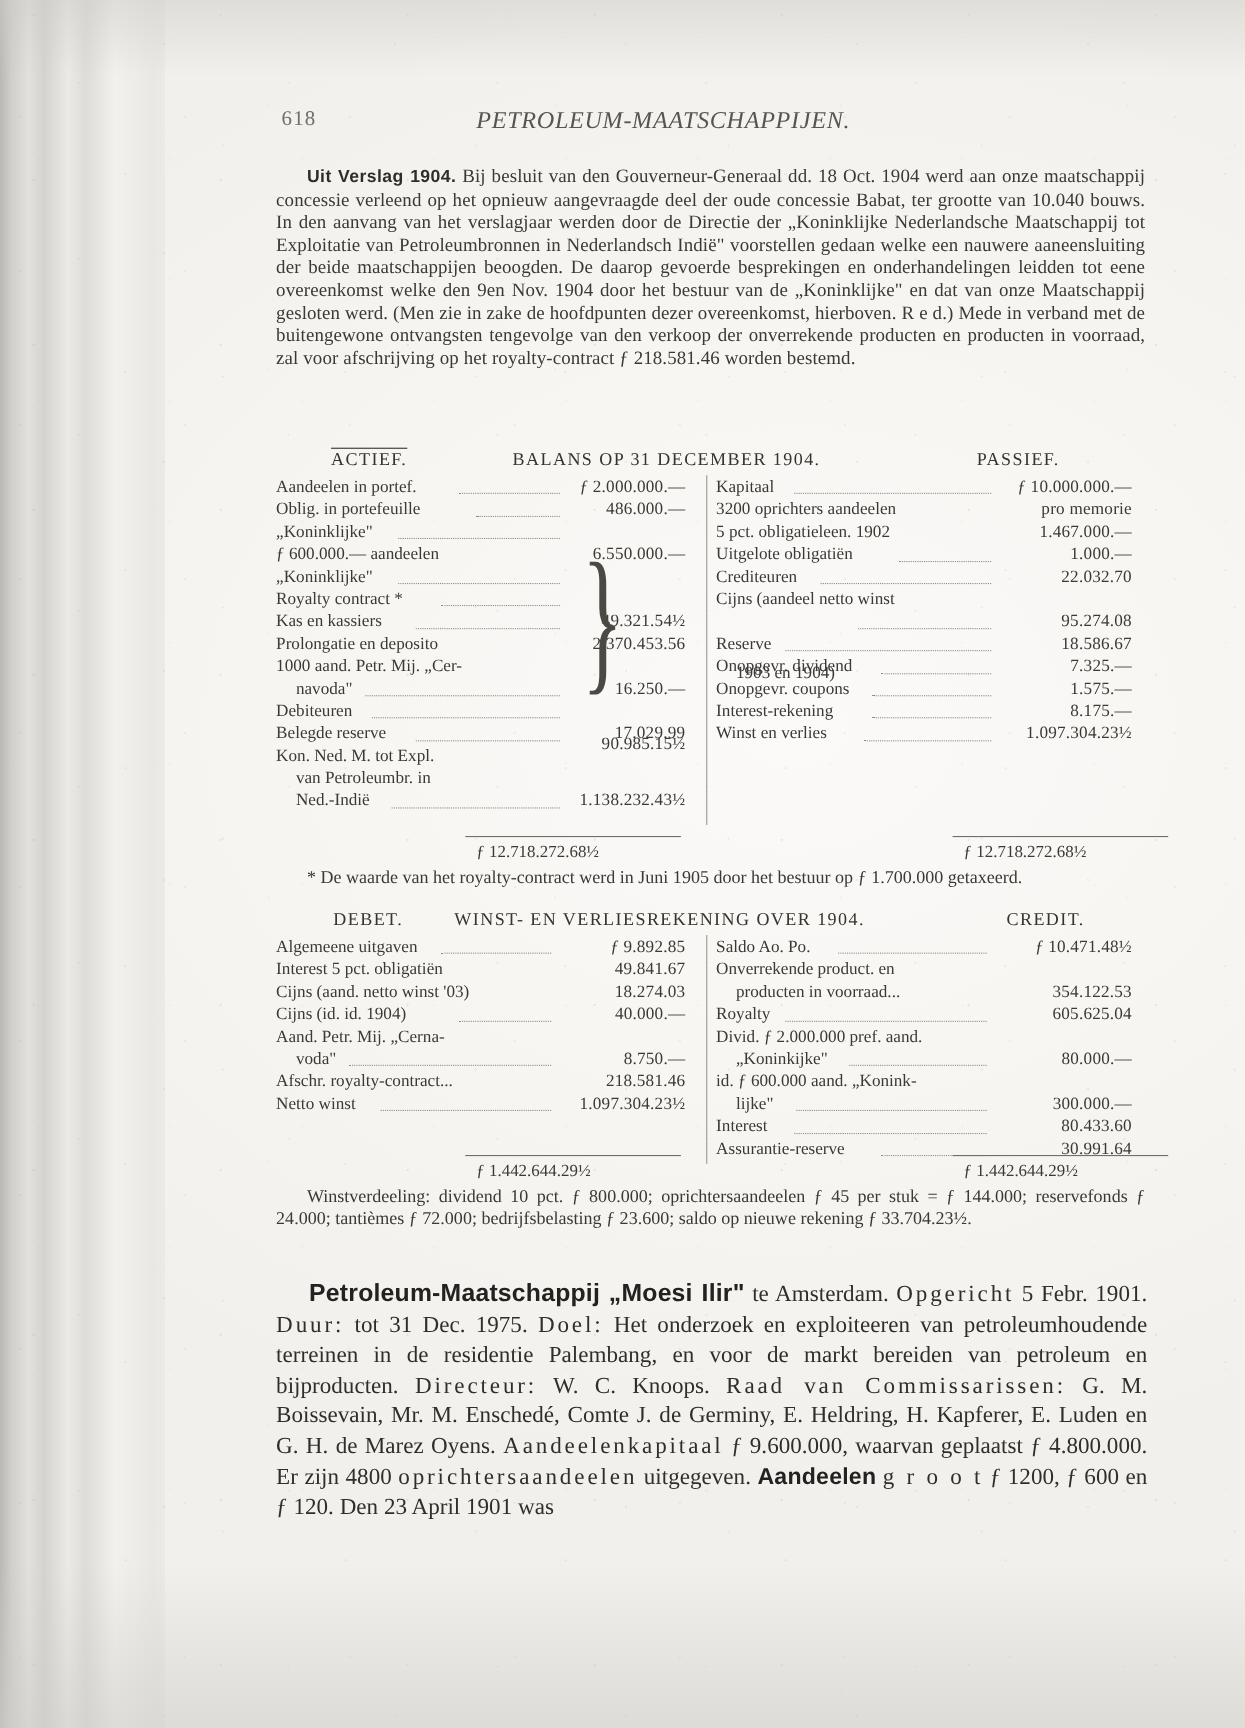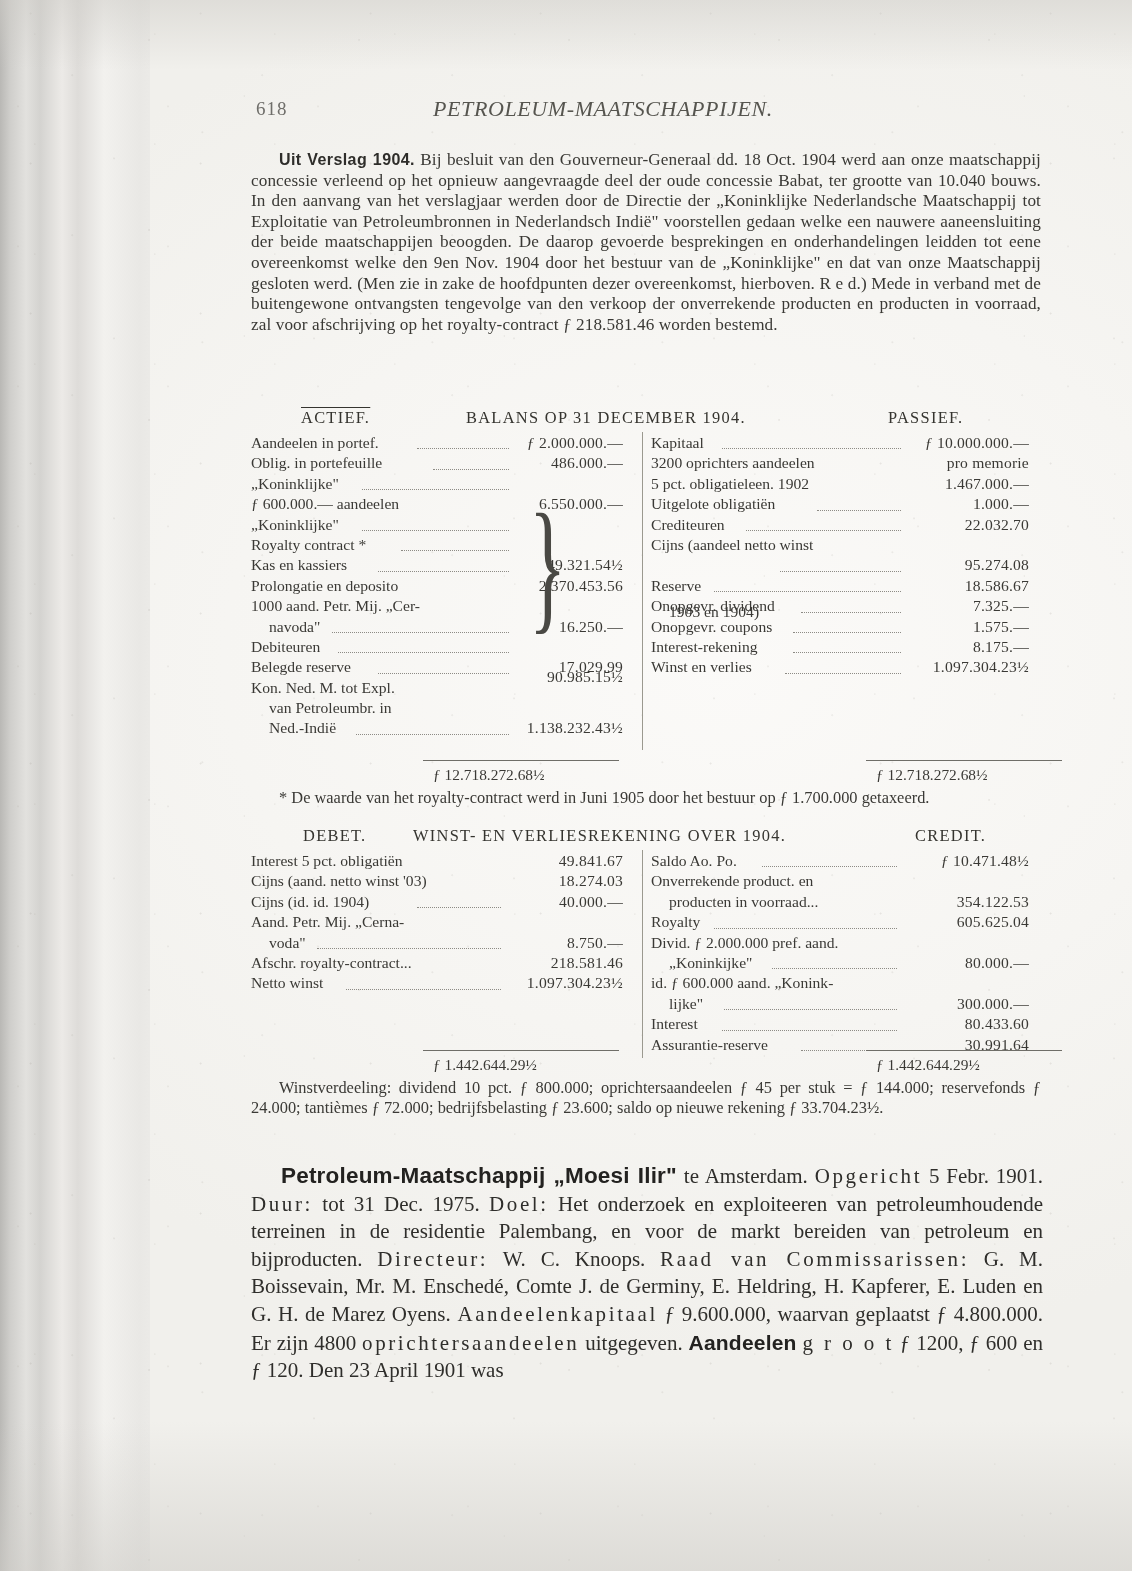--- a/index.html
+++ b/index.html
@@ -295,20 +295,25 @@
   <div class="tbl" id="wv" style="top:826px;">
     <div class="tblhead">
       <span class="lab" style="left:60px;">DEBET.</span>
       <span class="lab" style="left:170px;">WINST- EN VERLIESREKENING OVER 1904.</span>
       <span class="lab" style="left:672px;">CREDIT.</span>
     </div>
     <div class="vrule" style="top:24px;height:208px;"></div>
     <div class="cols" id="wv-cols" style="margin-top:4px;height:214px;">
         <div class="col colL">
           <div class="row">
+            <span class="nm" style="left: 0px;">Algemeene uitgaven</span>
+            <span class="lead" style="left: 150.2px; width: 99.8px;"></span>
+            <span class="amt amtL" style="right: 18px;"><span class="fsym">ƒ </span>9.892.85</span>
+          </div>
+          <div class="row">
             <span class="nm" style="left: 0px;">Interest 5 pct. obligatiën</span>
             <span class="amt amtL" style="right: 18px;">49.841.67</span>
           </div>
           <div class="row">
             <span class="nm" style="left: 0px;">Cijns (aand. netto winst '03)</span>
             <span class="amt amtL" style="right: 18px;">18.274.03</span>
           </div>
           <div class="row">
             <span class="nm" style="left: 0px;">Cijns (id. id. 1904)</span>
             <span class="lead" style="left: 166px; width: 84px;"></span>

